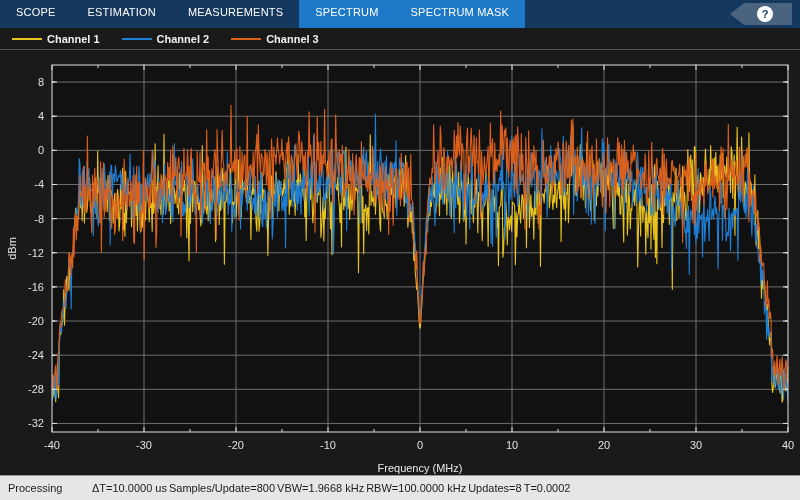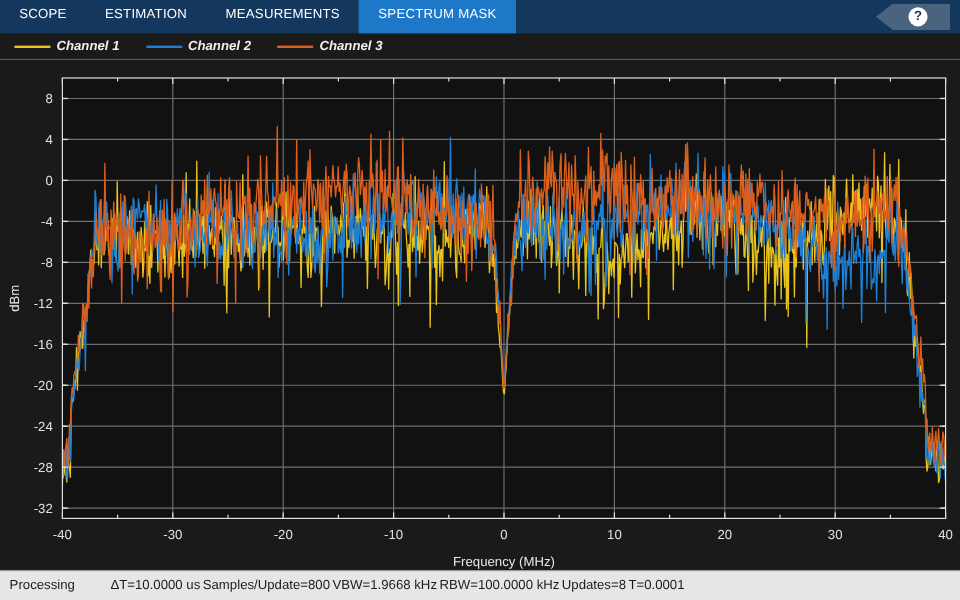--- a/index.html
+++ b/index.html
@@ -43,21 +43,20 @@
     display:flex; align-items:center; justify-content:center;
     cursor:pointer;
   }
 
   
   .legend{
     position:absolute; left:0; top:28px; width:800px; height:22px;
     background:#1a1a1a;
     display:flex; align-items:center; padding-left:12px; gap:22px;
     border-bottom:1px solid #555;
-    font-style:italic;
   }
   .legend-item{ display:flex; align-items:center; gap:5px; cursor:pointer; }
   .legend-swatch{ width:30px; height:2px; display:block; }
   .legend-label{ color:#f0f0f0; font-size:11px; font-weight:bold; }
 
   
   .plot-host{
     position:absolute; left:0; top:50px; width:800px; height:425px;
     background:#1a1a1a;
   }
@@ -85,20 +84,23 @@
     <div class="tab">
       <span>SCOPE</span>
     </div>
     <div class="tab">
       <span>ESTIMATION</span>
     </div>
     <div class="tab">
       <span>MEASUREMENTS</span>
     </div>
     <div class="tab-group-active">
+      <div class="tab active">
+        <span>SPECTRUM</span>
+      </div>
       <div class="tab active">
         <span>SPECTRUM MASK</span>
       </div>
     </div>
     <div class="spacer"></div>
 
     <div class="help-wrap">
       <div class="help-shape"></div>
       <div class="help-circle">?</div>
     </div>
@@ -253,16 +255,16 @@
   </div>
 
   <div class="statusbar">
     <div class="status-proc">Processing</div>
     <div class="status-fields">
       <span>ΔT=10.0000 us</span>
       <span>Samples/Update=800</span>
       <span>VBW=1.9668 kHz</span>
       <span>RBW=100.0000 kHz</span>
       <span>Updates=8</span>
-      <span>T=0.0001</span>
+      <span>T=0.0002</span>
     </div>
   </div>
 </div>
 
 </body></html>

